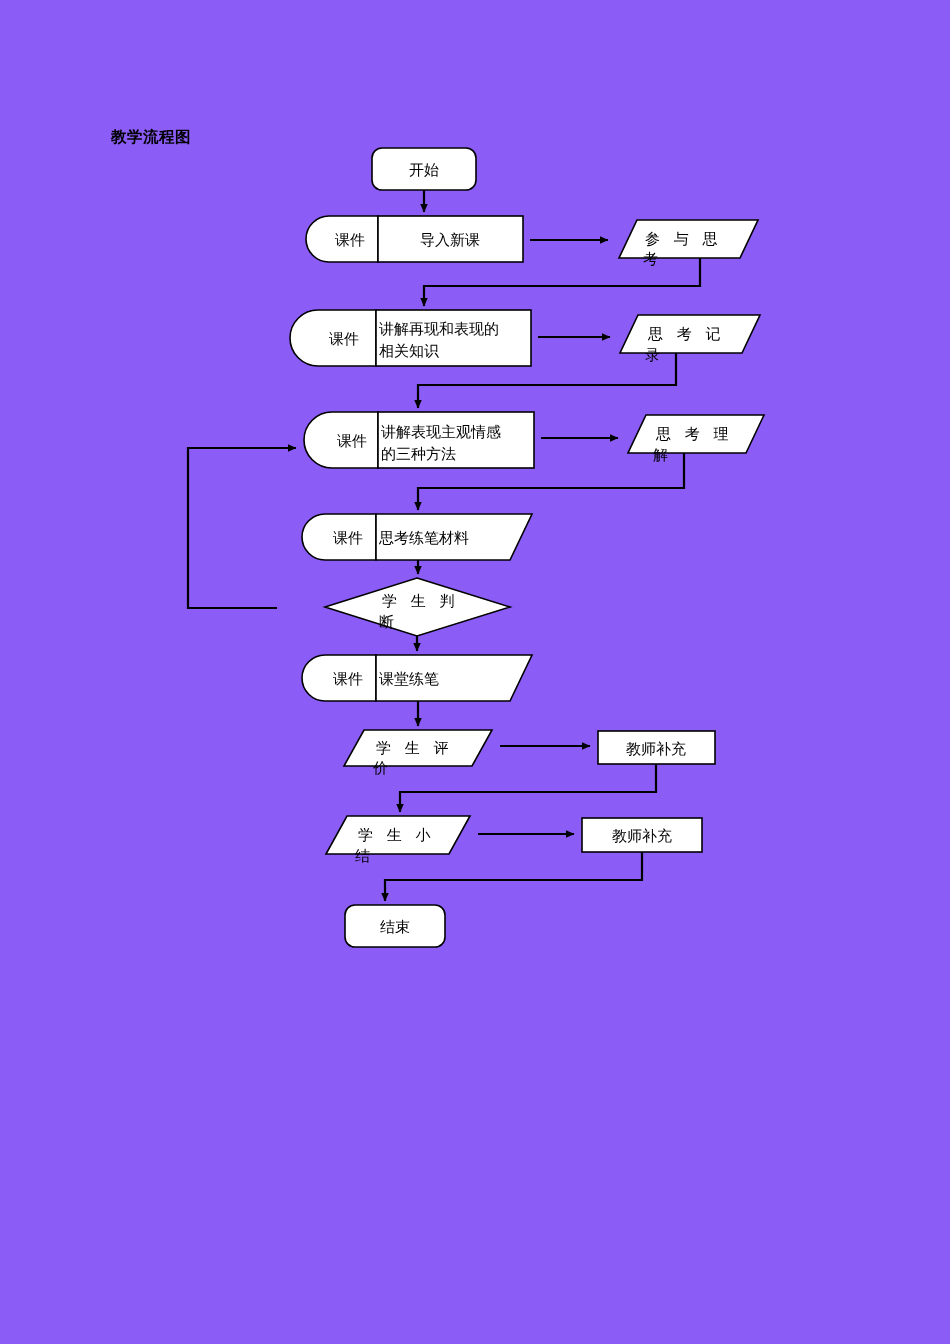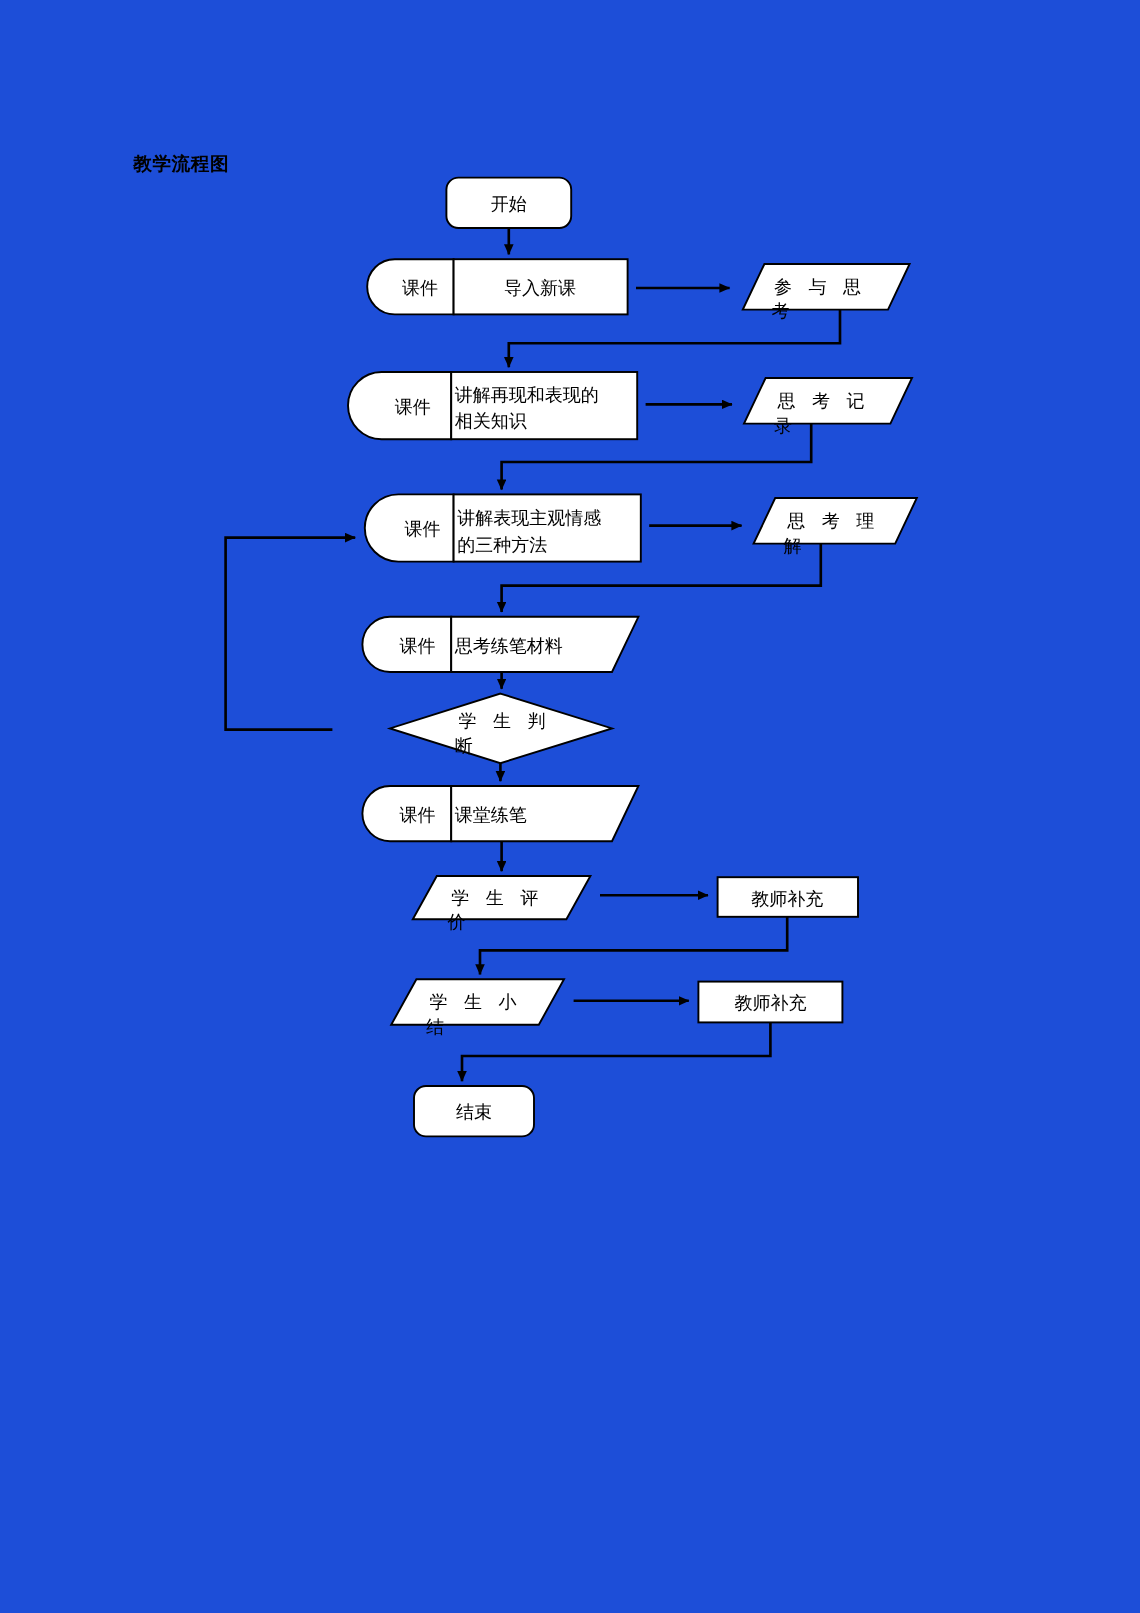--- a/index.html
+++ b/index.html
@@ -11,21 +11,21 @@
     width: 950px;
     height: 1344px;
     font-family: "Liberation Serif", "DejaVu Serif", serif;
     position: relative;
     overflow: hidden;
   }
   #page {
     position: relative;
     width: 950px;
     height: 1344px;
-    background: #1d4ed8;
+    background: #8b5cf6;
   }
   #chart-title {
     position: absolute;
     left: 111px;
     top: 127px;
     font-family: "Liberation Sans", "DejaVu Sans", sans-serif;
     font-weight: bold;
     font-size: 15.5px;
     letter-spacing: 0.5px;
     color: #000;

